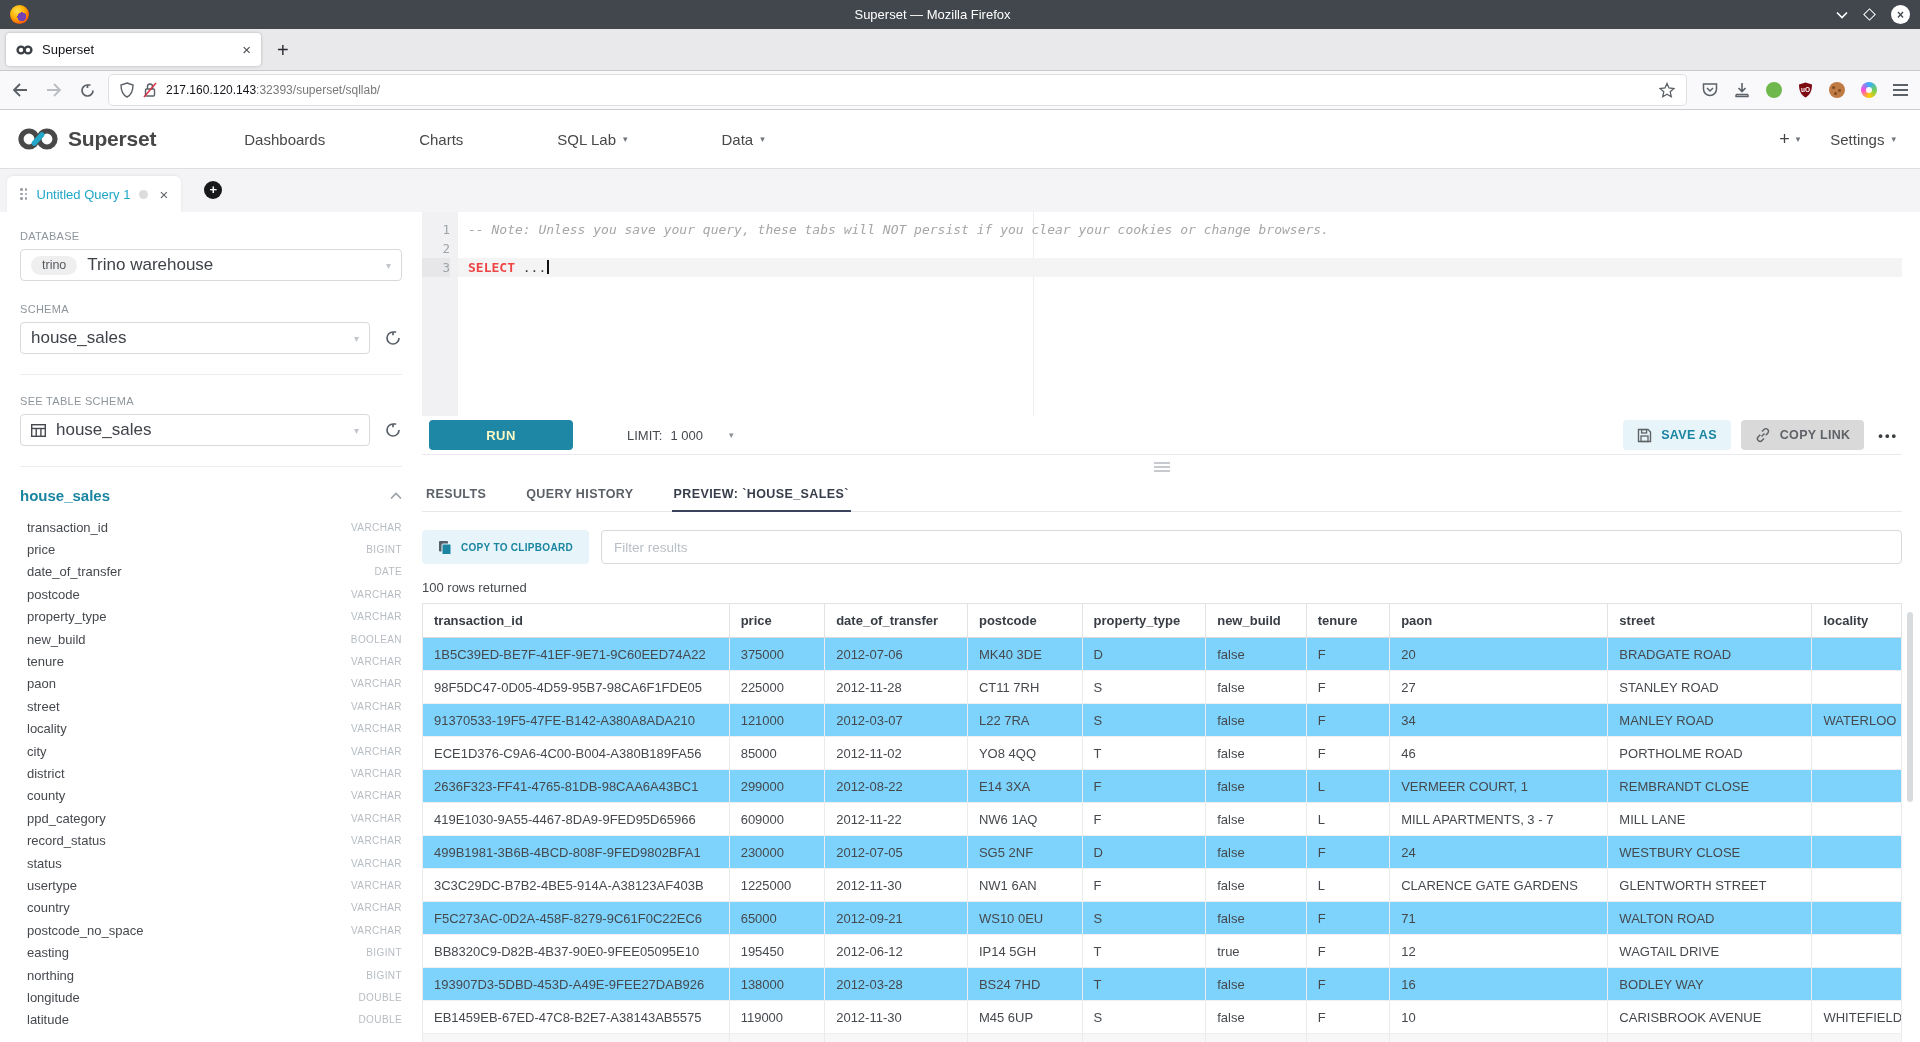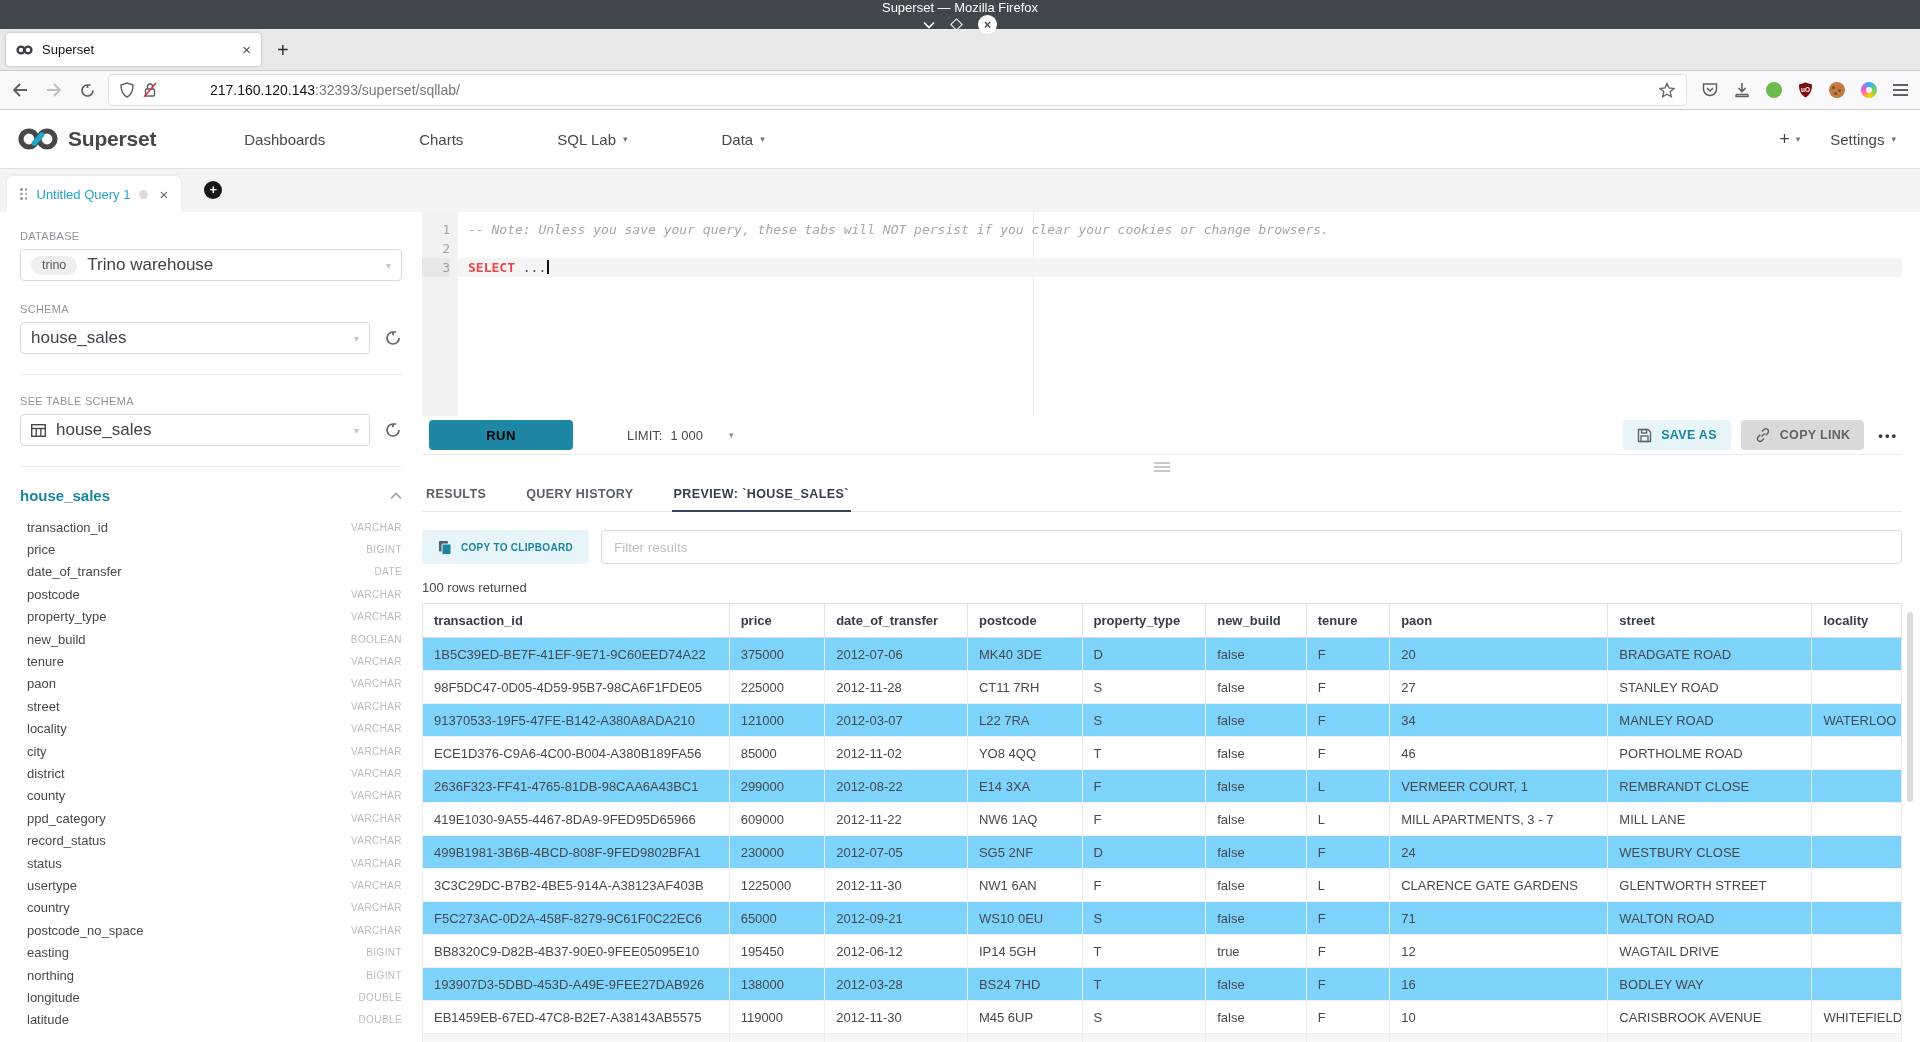--- a/index.html
+++ b/index.html
@@ -1,21 +1,21 @@
 <!DOCTYPE html>
 <html><head>
 <meta charset="utf-8">
 <style>
   * { margin:0; padding:0; box-sizing:border-box; }
   html,body { background:#888; }
   .screen{ width:1920px; height:1042px; position:relative; overflow:hidden; background:#fff;
     font-family:"Liberation Sans","DejaVu Sans",sans-serif; color:#45494e; }
 
   
-  .titlebar{ height:29px; background:#42474d; display:flex; align-items:center; padding:0 10px;flex-direction:column; }
+  .titlebar{ height:29px; background:#42474d; display:flex; align-items:center; padding:0 10px; }
   .fx-logo{ width:19px; height:19px; border-radius:50%;
     background: radial-gradient(circle at 62% 62%, #7542b5 0 26%, rgba(0,0,0,0) 27%),
                 radial-gradient(circle at 38% 32%, #ffe14d, #ffae00 42%, #ff6a00 68%, #e22850 95%); }
   .tb-title{ flex:1; text-align:center; color:#ffffff; font-size:13px; }
   .win-controls{ display:flex; align-items:center; gap:17px; }
   .wc-min svg, .wc-max{ display:block; }
   .wc-max{ width:9px; height:9px; border:1.6px solid #fff; transform:rotate(45deg); }
   .wc-close{ width:19px; height:19px; border-radius:50%; background:#fff; color:#42474d;
     display:flex; align-items:center; justify-content:center; font-size:12px; font-weight:bold; line-height:1; }
 
@@ -25,21 +25,21 @@
     display:flex; align-items:center; gap:9px; padding:0 10px; }
   .btab-title{ flex:1; font-size:13px; color:#15141a; }
   .btab-close{ color:#4a4a52; font-size:15px; line-height:1; }
   .newtab-btn{ margin-left:16px; font-size:20px; color:#2b2b33; line-height:1; }
 
   
   .urlbar{ height:39px; background:#f9f9fb; border-bottom:1px solid #cccccd; display:flex; align-items:center; padding:0 12px; }
   .nav-btns{ display:flex; align-items:center; gap:18px; margin-right:14px; }
   .urlfield{ flex:1; height:30px; background:#fff; border-radius:4px; box-shadow:0 0 0 1px rgba(0,0,0,.10);
     display:flex; align-items:center; padding:0 11px; gap:9px; margin-right:16px; }
-  .url-text{ flex:1; font-size:14px; white-space:nowrap; overflow:hidden;margin-left:44px; }
+  .url-text{ flex:1; font-size:12px; white-space:nowrap; overflow:hidden; }
   .url-host{ color:#15141a; }
   .url-rest{ color:#787878; }
   .ext-icons{ display:flex; align-items:center; gap:16px; }
   .circ{ width:16px; height:16px; border-radius:50%; }
   .ic-badger{ background:#6fb84e; }
   .ic-cookie{ background:#c07b45; position:relative; }
   .ic-cookie i{ position:absolute; width:3px; height:3px; border-radius:50%; background:#7e4b22; }
   .ic-cookie i:nth-child(1){ left:3px; top:4px; } .ic-cookie i:nth-child(2){ left:9px; top:7px; } .ic-cookie i:nth-child(3){ left:5px; top:10px; }
   .ic-container{ background:conic-gradient(#37adff,#71cf5c,#ffcb00,#ff4bda,#37adff); position:relative; }
   .ic-container i{ position:absolute; left:5px; top:5px; width:6px; height:6px; border-radius:50%; background:#f9f9fb; }
@@ -98,21 +98,21 @@
   .cmt{ color:#a6a6a6; font-style:italic; }
   .kw{ font-weight:bold; color:#ef4444; }
   .code-rest{ color:#404040; }
   .cursor{ display:inline-block; width:1.5px; height:14px; background:#111; vertical-align:-2px; margin-left:1px; }
   .active-line{ position:absolute; left:0; right:0; top:46px; height:19px; background:#f4f4f5; z-index:0; }
   .gutter .gl-active{ background:#e7e7e9; }
   .print-margin{ position:absolute; top:0; bottom:0; left:575px; width:1px; background:#eeeef1; z-index:0; }
 
   
   .ed-toolbar{ height:39px; display:flex; align-items:center; border-bottom:1px solid #e9e9ee; }
-  .run-btn{ width:144px; height:30px; margin-left:7px; border-radius:4px; background:#1d87a5; color:#000000;
+  .run-btn{ width:144px; height:30px; margin-left:7px; border-radius:4px; background:#1d87a5; color:#fef9c3;
     font-size:13px; font-weight:bold; letter-spacing:.5px; display:flex; align-items:center; justify-content:center; }
   .limit{ margin-left:54px; display:flex; align-items:center; font-size:13px; color:#45494e; }
   .limit .lv{ margin-left:8px; }
   .limit .caret{ margin-left:26px; color:#8c9196; }
   .tb-right{ margin-left:auto; display:flex; align-items:center; gap:10px; }
   .pill-btn{ height:30px; border-radius:4px; display:flex; align-items:center; gap:9px; padding:0 14px;
     font-size:12.5px; font-weight:bold; letter-spacing:.3px; }
   .saveas{ background:#e7f4f9; color:#1985a0; }
   .copylink{ background:#d9d9d9; color:#5f6368; }
   .more-btn{ color:#3c4043; font-size:13px; letter-spacing:2px; font-weight:bold; padding:0 4px; }

